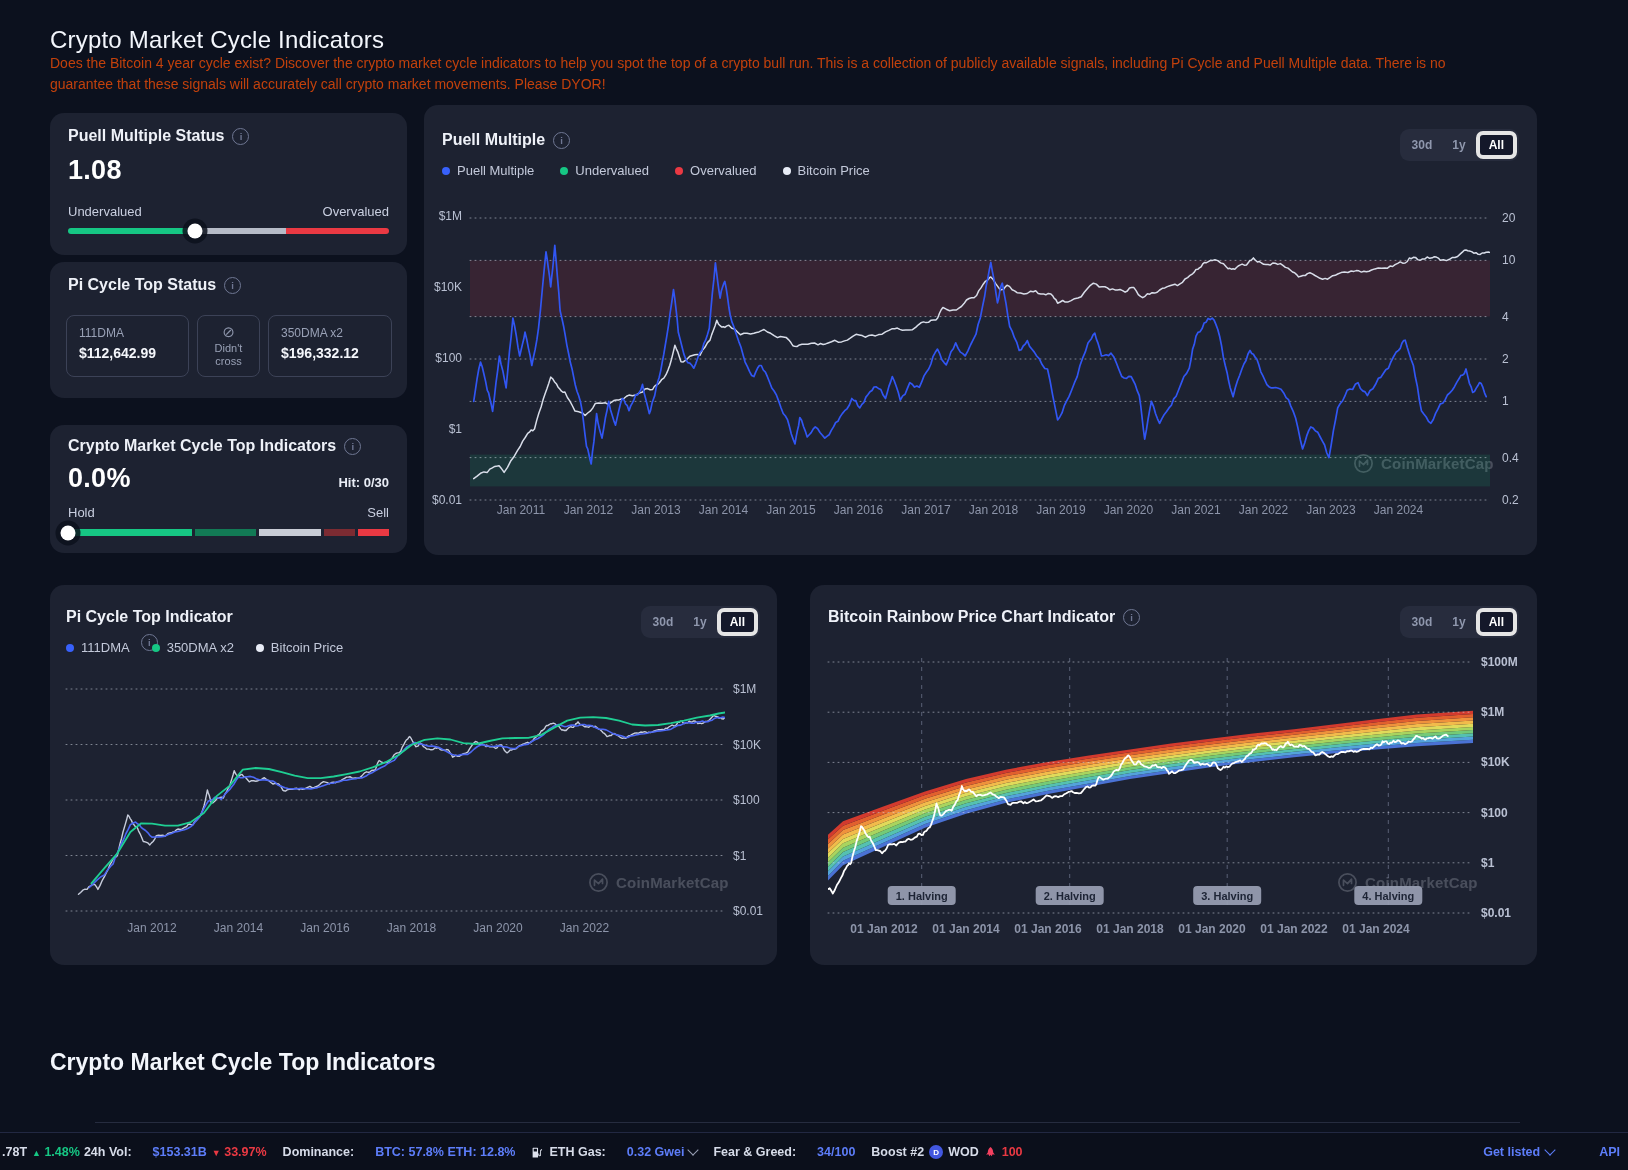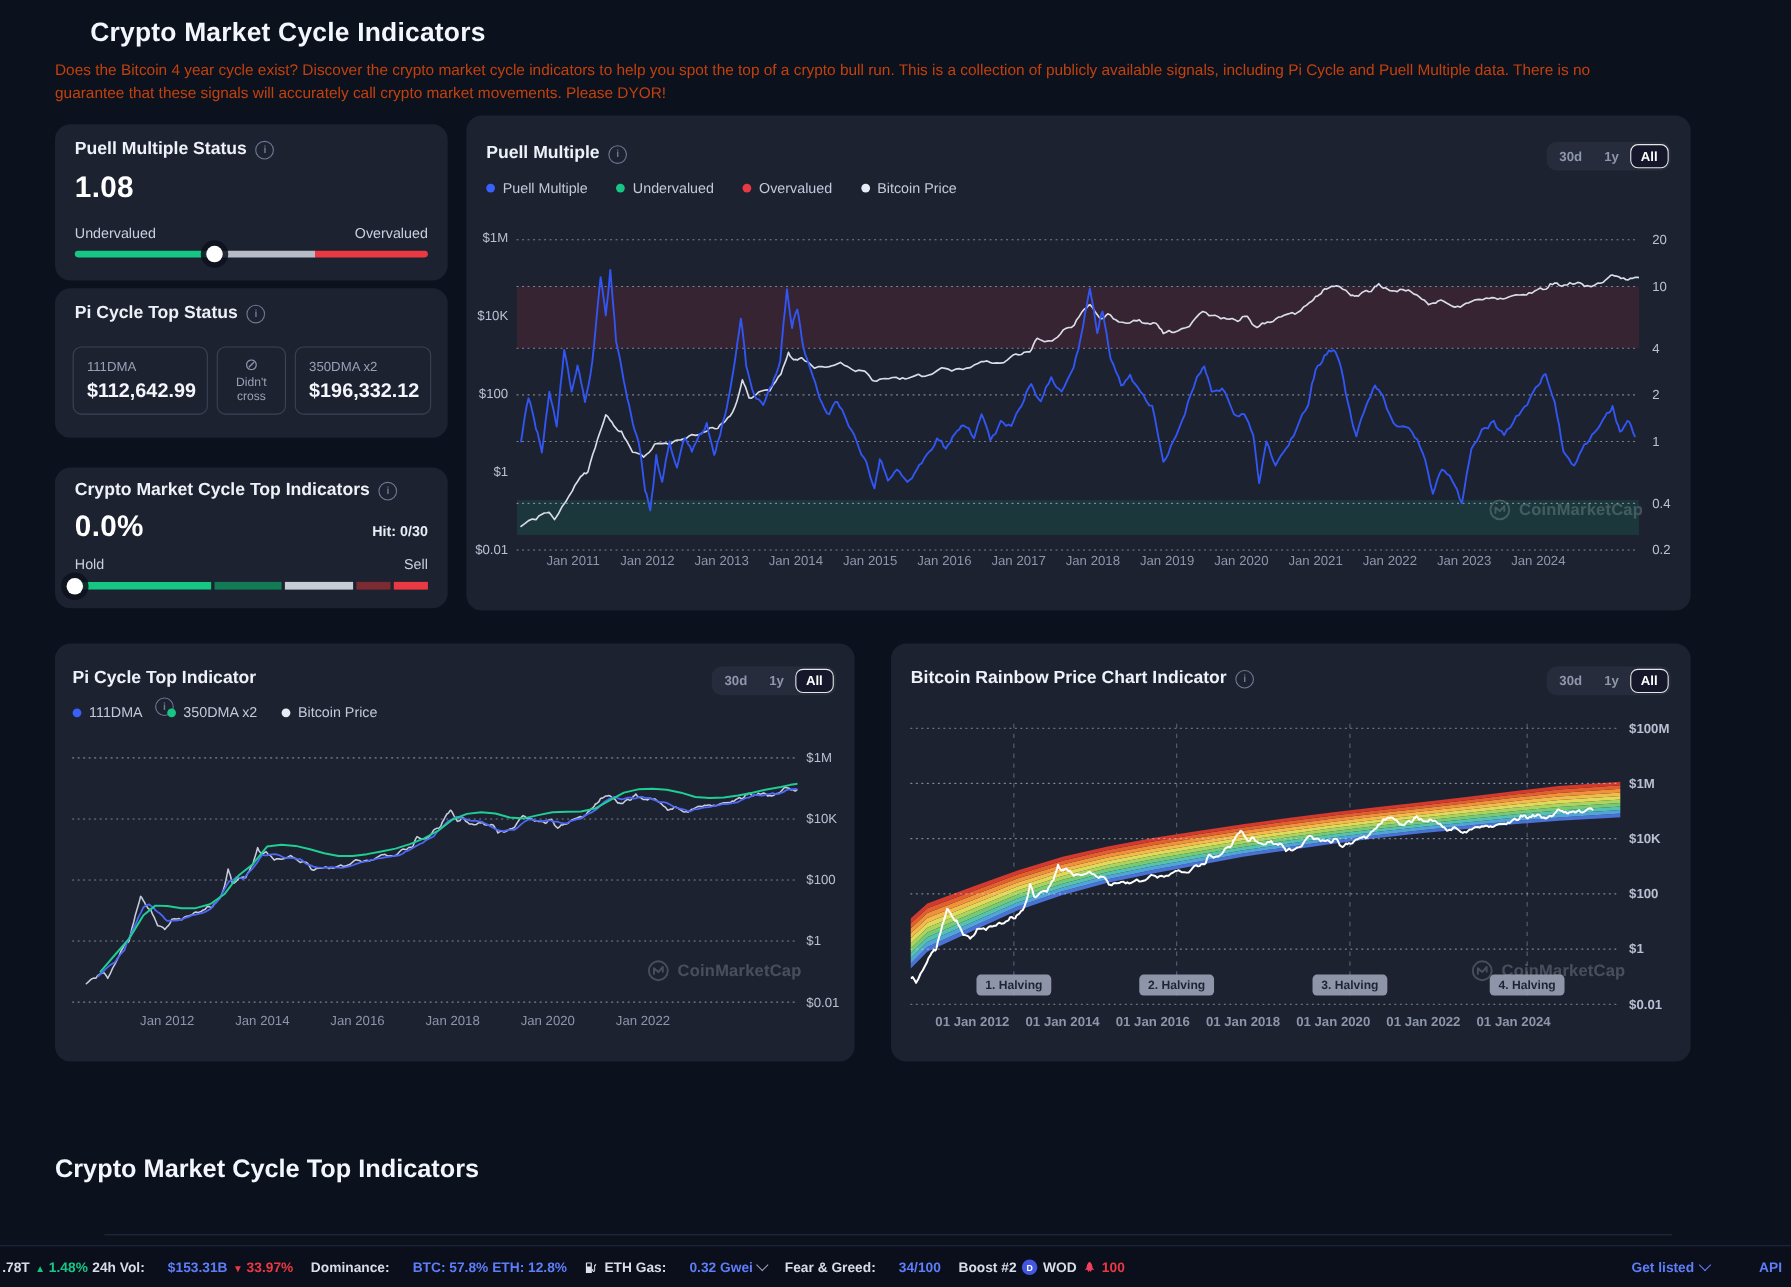--- a/index.html
+++ b/index.html
@@ -1,45 +1,45 @@
 <!DOCTYPE html>
 <html><head>
 <meta charset="utf-8">
 <style>
   html,body{margin:0;padding:0;background:#0c111e;}
   #app{position:relative;width:1628px;height:1170px;background:#0c111e;overflow:hidden;
        font-family:"Liberation Sans",sans-serif;color:#e8ecf5;}
   svg text{font-family:"Liberation Sans",sans-serif;}
-  .page-title{position:absolute;left:50px;top:0;font-size:24px;font-weight:700;color:#f3f6fc;letter-spacing:.2px;margin-left:32px;}
+  .page-title{position:absolute;left:50px;top:10px;font-size:24px;font-weight:400;color:#f3f6fc;letter-spacing:.2px;}
   .page-desc{position:absolute;left:50px;top:39px;width:1447px;font-size:14px;line-height:21px;color:#c2410c;}
   .section-title{position:absolute;left:50px;top:1030px;font-size:23px;font-weight:700;color:#f3f6fc;}
   .card{position:absolute;background:#1d2231;border-radius:14px;}
   .card-title{position:absolute;left:18px;top:14px;font-size:16px;font-weight:700;color:#eef1f8;display:flex;align-items:center;gap:8px;}
   .info{width:15px;height:15px;min-width:15px;border:1.5px solid #6f7793;border-radius:50%;color:#6f7793;font-size:9.5px;
         display:inline-flex;align-items:center;justify-content:center;font-weight:700;}
   .info::after{content:"i";}
   .big{position:absolute;left:18px;font-size:27px;font-weight:700;color:#ffffff;letter-spacing:.3px;}
   .range-row{position:absolute;left:18px;right:18px;display:flex;justify-content:space-between;font-size:13px;color:#c9cfe0;}
   .track{position:absolute;left:18px;right:18px;height:6px;border-radius:3px;}
   .track1{background:linear-gradient(90deg,#16c784 0%,#16c784 37%,#b6bbc7 37%,#b6bbc7 68%,#ea3943 68%,#ea3943 100%);}
   .knob{position:absolute;top:50%;width:15px;height:15px;background:#fff;border-radius:50%;
         transform:translate(-50%,-50%);box-shadow:0 0 0 5px rgba(12,16,28,.85);}
   .seg-track{position:absolute;left:18px;right:18px;height:7px;display:flex;gap:3px;}
   .seg{height:100%;}
   .seg:first-child{border-radius:4px 0 0 4px;}
   .seg:last-child{border-radius:0 4px 4px 0;}
   .statbox{border:1px solid #3c4257;border-radius:8px;box-sizing:border-box;padding:10px 12px;}
   .statbox .lbl{font-size:12px;color:#99a1b6;margin-bottom:5px;}
-  .statbox .val{font-size:18px;font-weight:700;color:#f4f6fb;}
+  .statbox .val{font-size:14px;font-weight:700;color:#f4f6fb;}
   .legend{position:absolute;display:flex;gap:26px;font-size:13px;color:#c3c9da;align-items:center;}
   .litem{display:flex;align-items:center;gap:7px;}
   .dot{width:8px;height:8px;border-radius:50%;display:inline-block;}
   .rangegrp{position:absolute;display:flex;align-items:center;background:#272c3d;border-radius:9px;padding:2px;}
   .rbtn{font-size:12px;font-weight:700;color:#8f97ad;padding:4px 10px;border-radius:7px;cursor:pointer;}
-  .rbtn.active{background:#14182a;border:1px solid #e5e5e5;color:#fff;padding:3px 9px;}
+  .rbtn.active{background:#14182a;border:4px solid #e5e5e5;color:#fff;padding:3px 9px;}
   .watermark{position:absolute;display:flex;align-items:center;gap:7px;color:rgba(231,236,248,.22);
              font-size:15px;font-weight:700;letter-spacing:.2px;}
   .chart-svg{position:absolute;left:0;top:0;}
   .didnt{display:flex;flex-direction:column;align-items:center;justify-content:center;text-align:center;padding:6px 4px;}
   .didnt .ban{color:#8b93a9;font-size:15px;line-height:15px;margin-bottom:3px;}
   .didnt .txt{font-size:11px;line-height:13px;color:#99a1b6;width:48px;}
   .hit{position:absolute;right:18px;font-size:13px;font-weight:700;color:#e9edf6;}
   .pre-table{position:absolute;left:95px;top:1093px;width:1425px;height:29px;border-bottom:1px solid #262c3f;}
   .footer{position:absolute;left:0;top:1132px;width:1628px;height:38px;background:#0b0f1b;border-top:1px solid #222842;
           display:flex;align-items:center;font-size:12.5px;font-weight:700;white-space:nowrap;}

